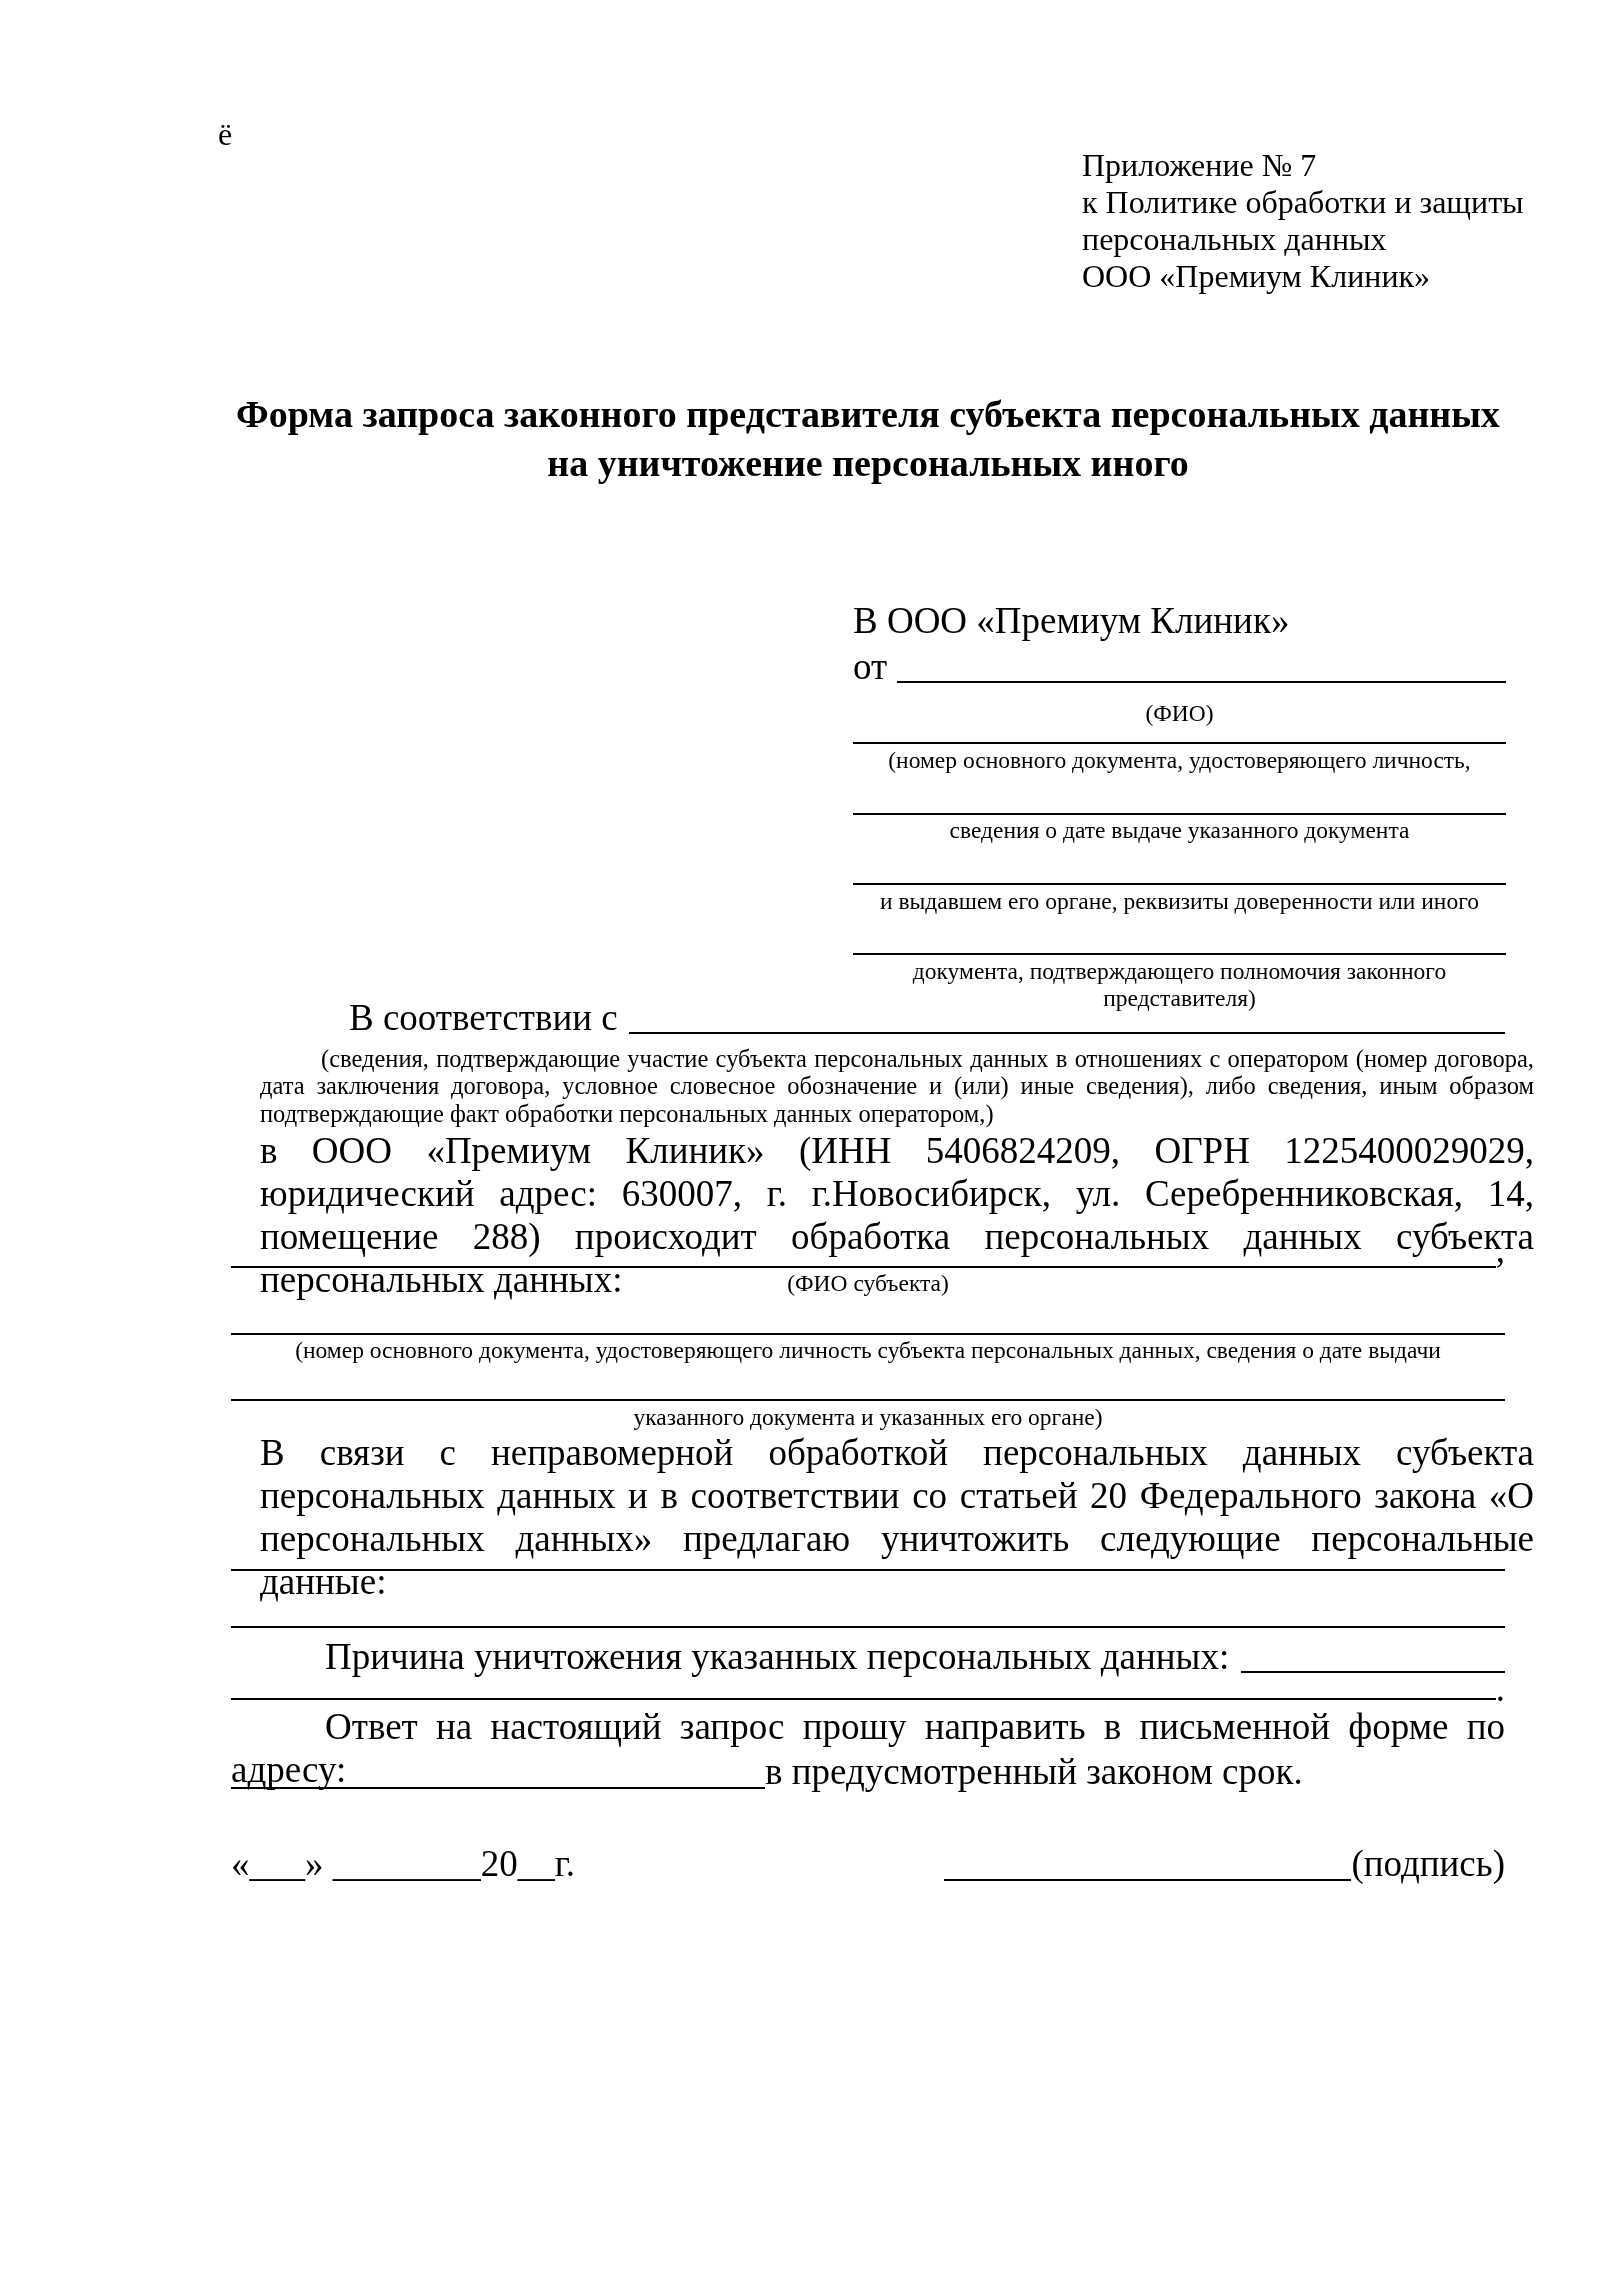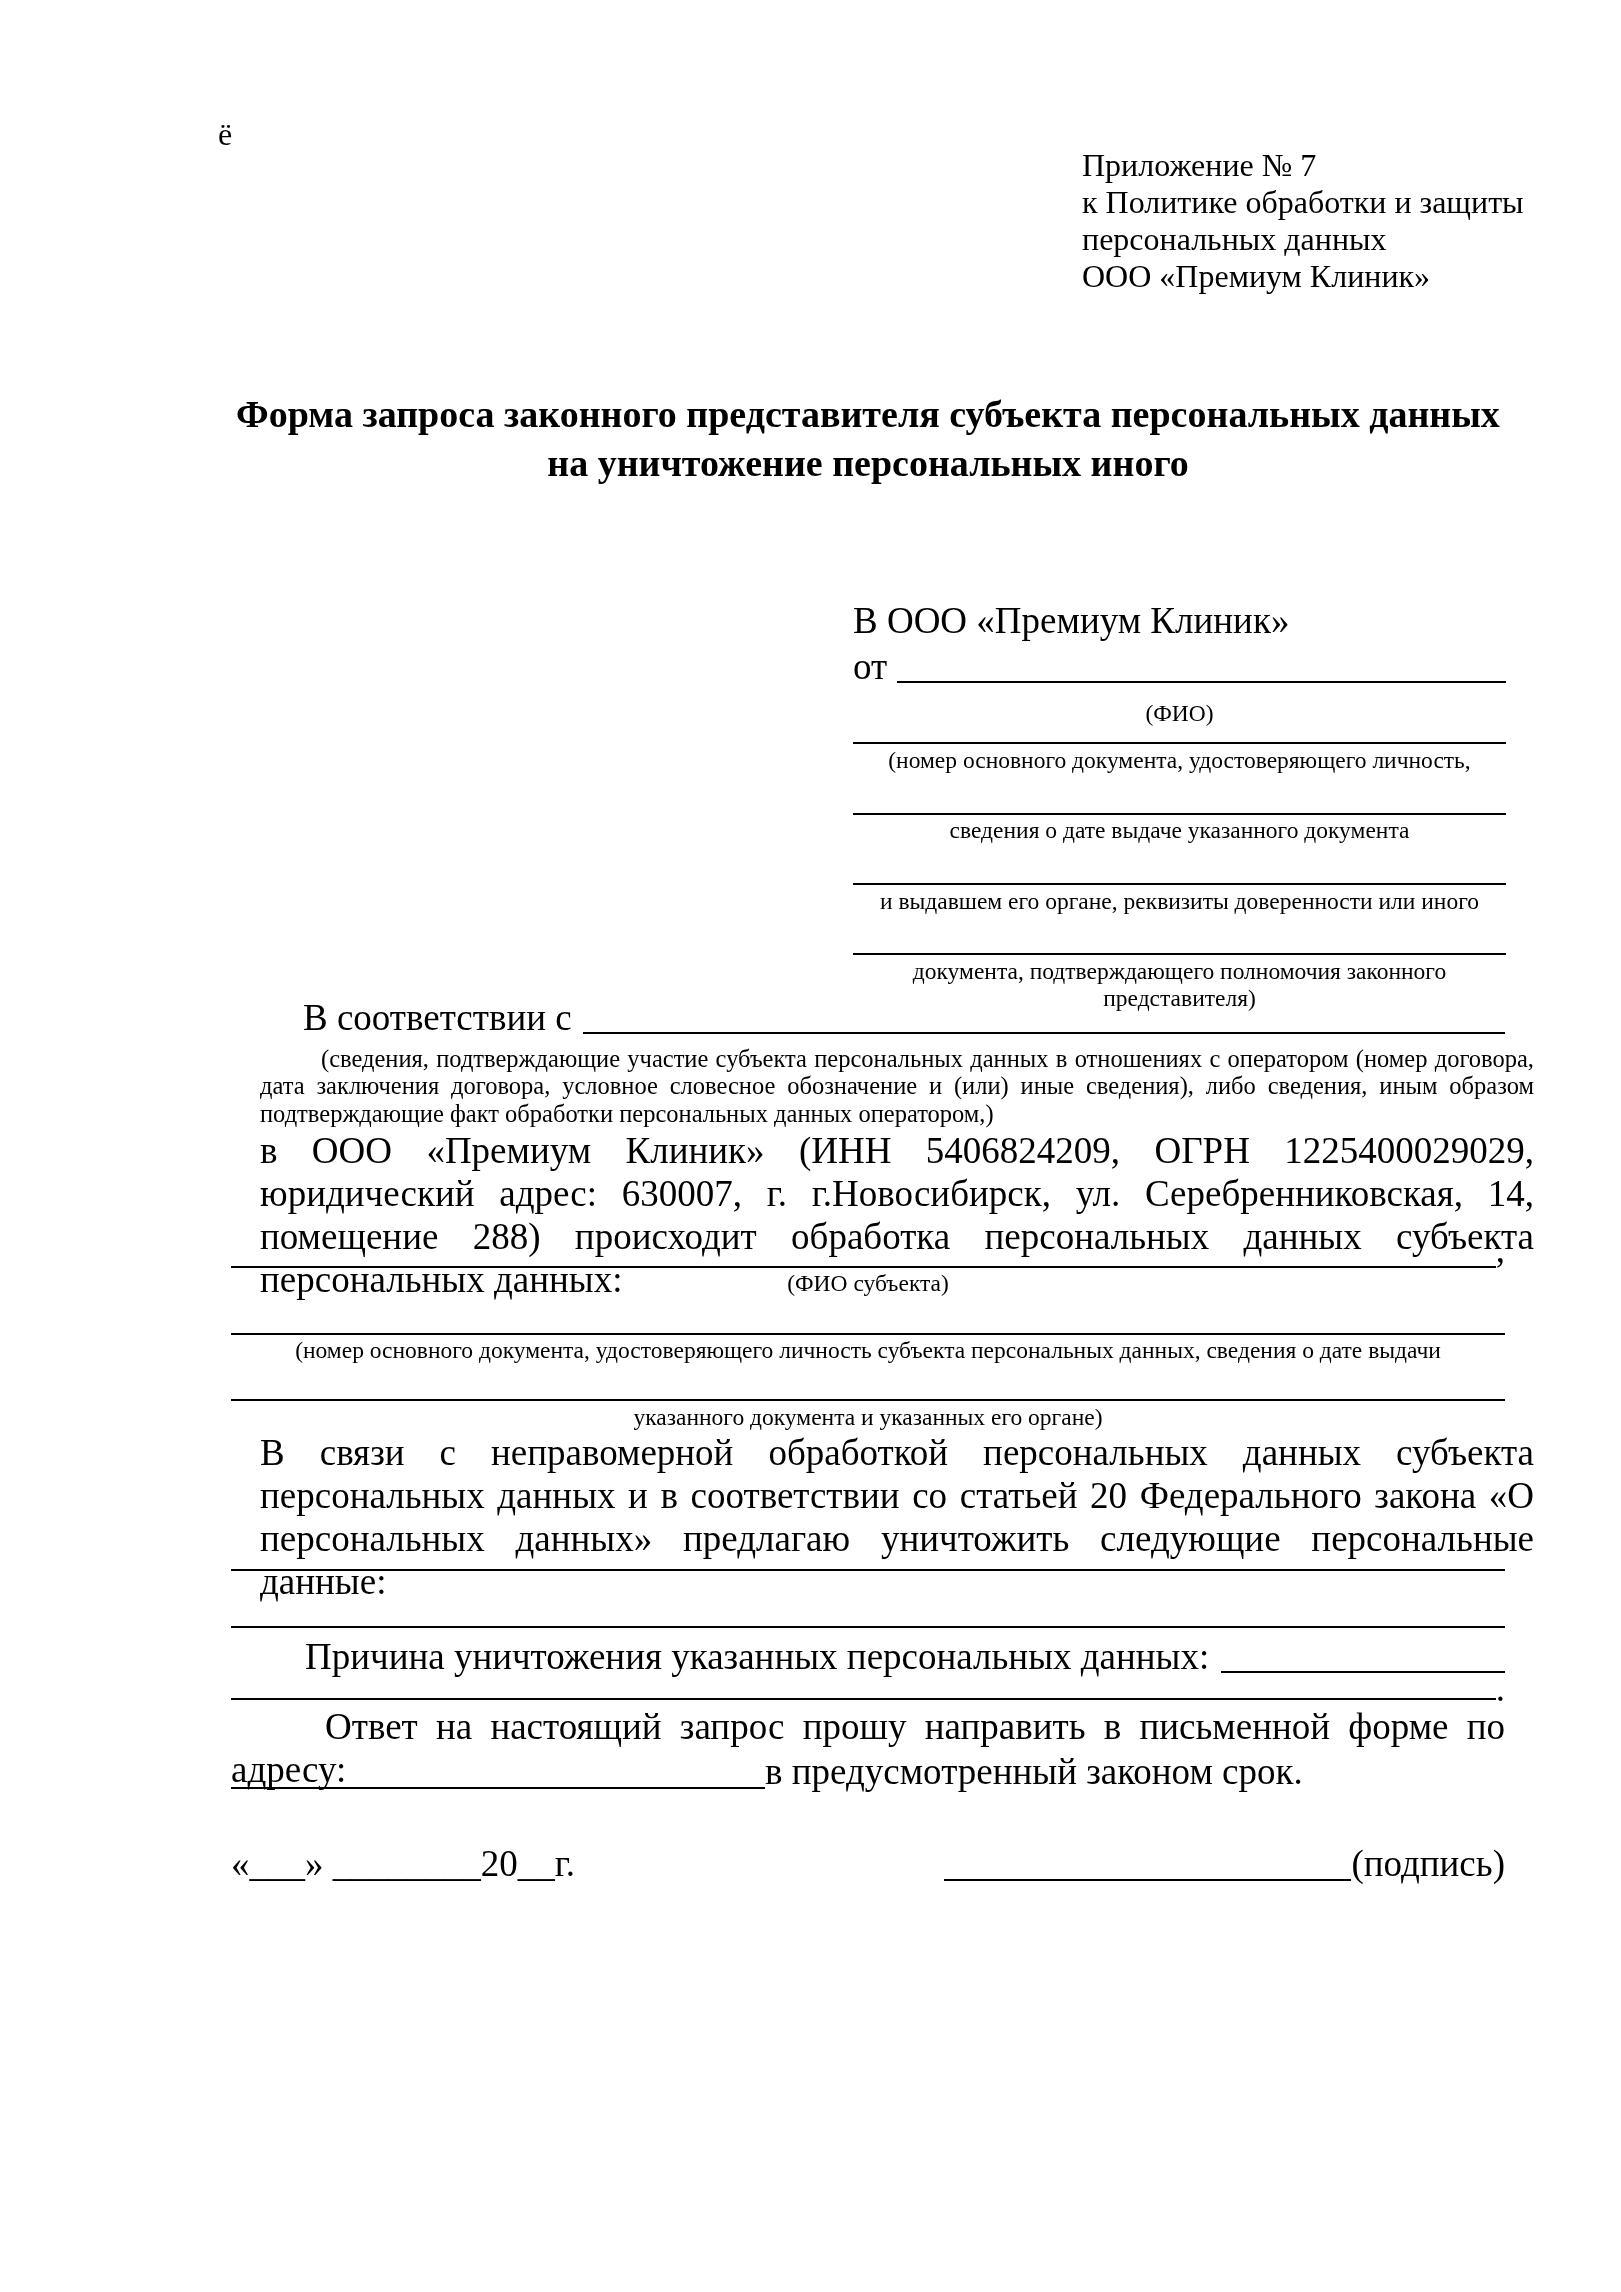--- a/index.html
+++ b/index.html
@@ -29,21 +29,21 @@
   .addressee{top:598px;left:853px;width:653px;font-size:37px;}
   .addressee .to{line-height:45px;}
   .from-row{height:45px;}
   .from-row .fill-line{margin-left:9.8px;margin-bottom:4.9px;}
   .addr-cap{margin-top:12px;}
   .addr-group .uline{height:39px;}
   .addr-group .cap{margin-top:2.9px;}
   .addr-group.first .uline{height:15.7px;}
 
   .accordance{top:994px;height:45px;}
-  .accordance .lead{margin-left:72px;white-space:nowrap;}
+  .accordance .lead{margin-left:118px;white-space:nowrap;}
   .accordance .fill-line{margin-left:11.8px;margin-bottom:4.9px;}
 
   .note{top:1045px;font-size:24.5px;line-height:27.4px;text-indent:61px;}
 
   .operator-para{top:1129px;}
 
   .sfio{top:1231px;}
   .sfio .fill-line{height:33px;}
   .sfio .comma{font-size:37px;line-height:37px;}
 
@@ -52,21 +52,21 @@
   .sdoc2-line{top:1366px;height:33px;}
   .sdoc2-cap{top:1404px;}
   .sfio-cap{top:1270px;}
 
   .unlawful{top:1431px;}
 
   .blank1{top:1539px;height:30px;}
   .blank2{top:1596px;height:30px;}
 
   .reason{top:1633px;height:45px;}
-  .reason .lead{margin-left:74px;white-space:nowrap;}
+  .reason .lead{margin-left:94px;white-space:nowrap;}
   .reason .fill-line{margin-left:11.8px;margin-bottom:4.9px;}
 
   .period-row{top:1668px;height:37px;}
   .period-row .fill-line{margin-bottom:4.9px;}
   .period-row .dot{font-size:37px;line-height:33px;}
 
   .reply{top:1705px;text-align:justify;text-align-last:justify;text-indent:94px;}
 
   .reply-tail{top:1749px;height:45px;align-items:center;}
   .reply-tail .uline{width:534px;height:37px;margin-bottom:4.9px;}

